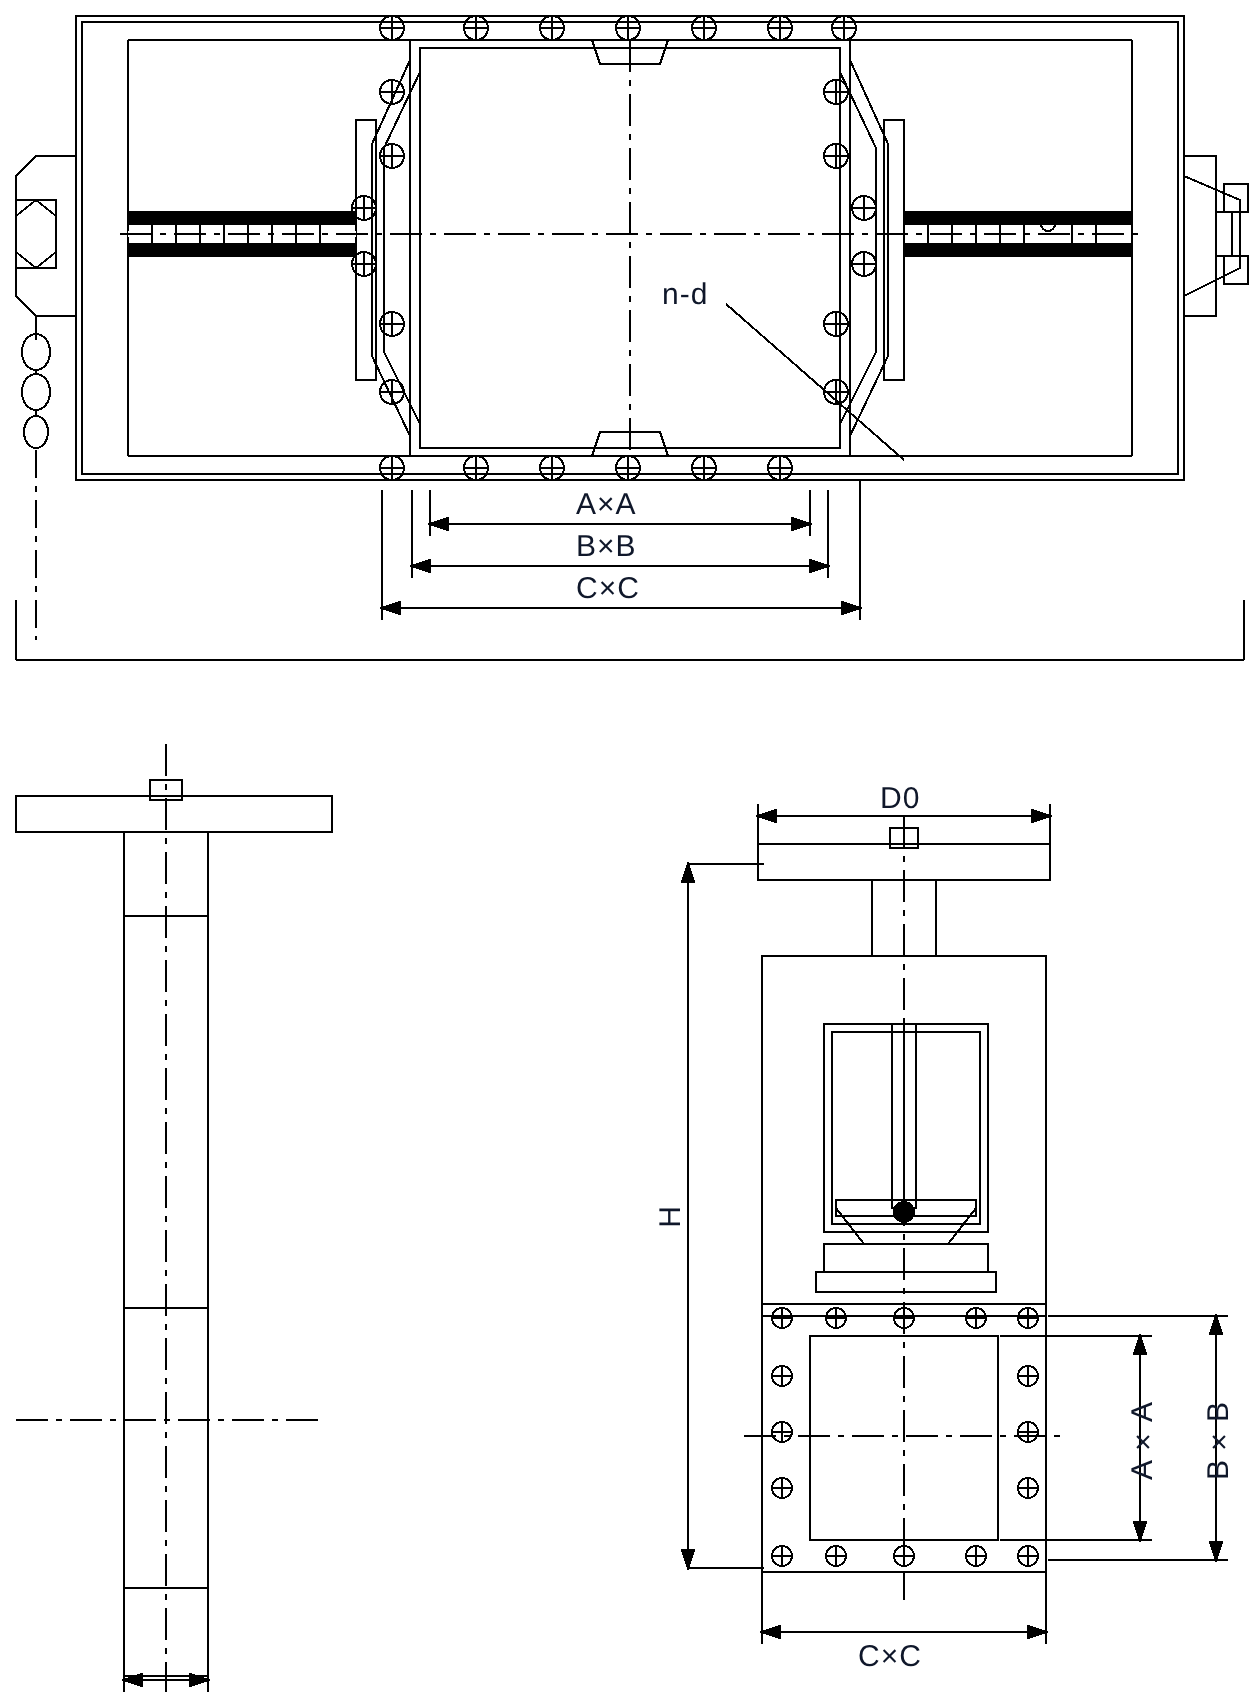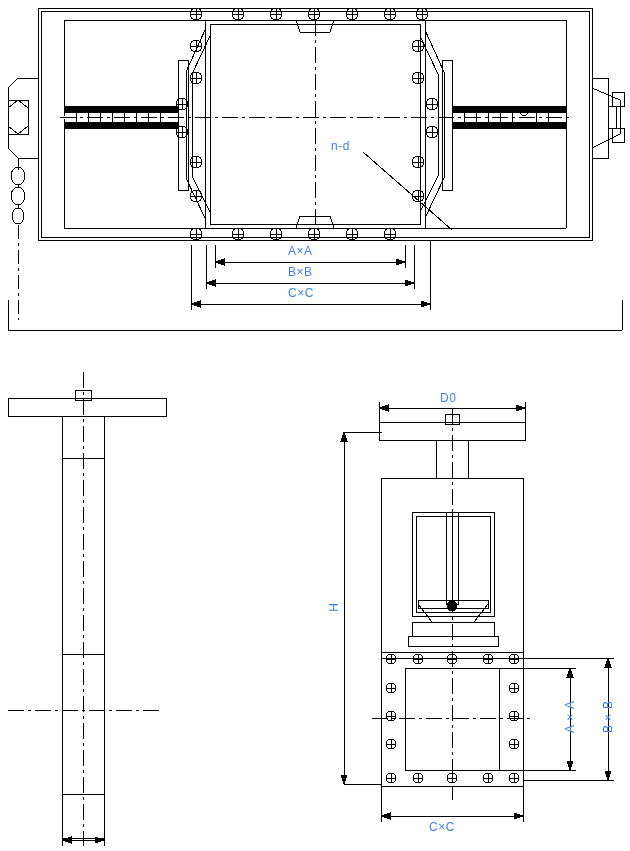--- a/index.html
+++ b/index.html
@@ -1,19 +1,19 @@
 <!DOCTYPE html>
 <html><head>
 <meta charset="utf-8">
 <style>
   html,body{margin:0;padding:0;background:#ffffff;}
   body{width:630px;height:851px;font-family:"Liberation Sans",sans-serif;color:#000;}
   #stage{position:relative;width:630px;height:851px;overflow:hidden;}
   svg.draw{position:absolute;left:0;top:0;width:630px;height:851px;}
-  .lbl{position:absolute;font-family:"Liberation Sans",sans-serif;font-size:12px;color:#3b82f6;white-space:nowrap;letter-spacing:0.5px;}
+  .lbl{position:absolute;font-family:"Liberation Sans",sans-serif;font-size:15px;color:#0f172a;white-space:nowrap;letter-spacing:0.5px;}
   .lbl.vert{writing-mode:vertical-rl;transform:rotate(180deg);letter-spacing:1px;}
 </style>
 </head>
 <body>
 
 <div id="stage">
 
 <svg class="draw" viewBox="0 0 630 851">
   <defs>
     <pattern id="hatchHeavy" width="4" height="4" patternUnits="userSpaceOnUse">

